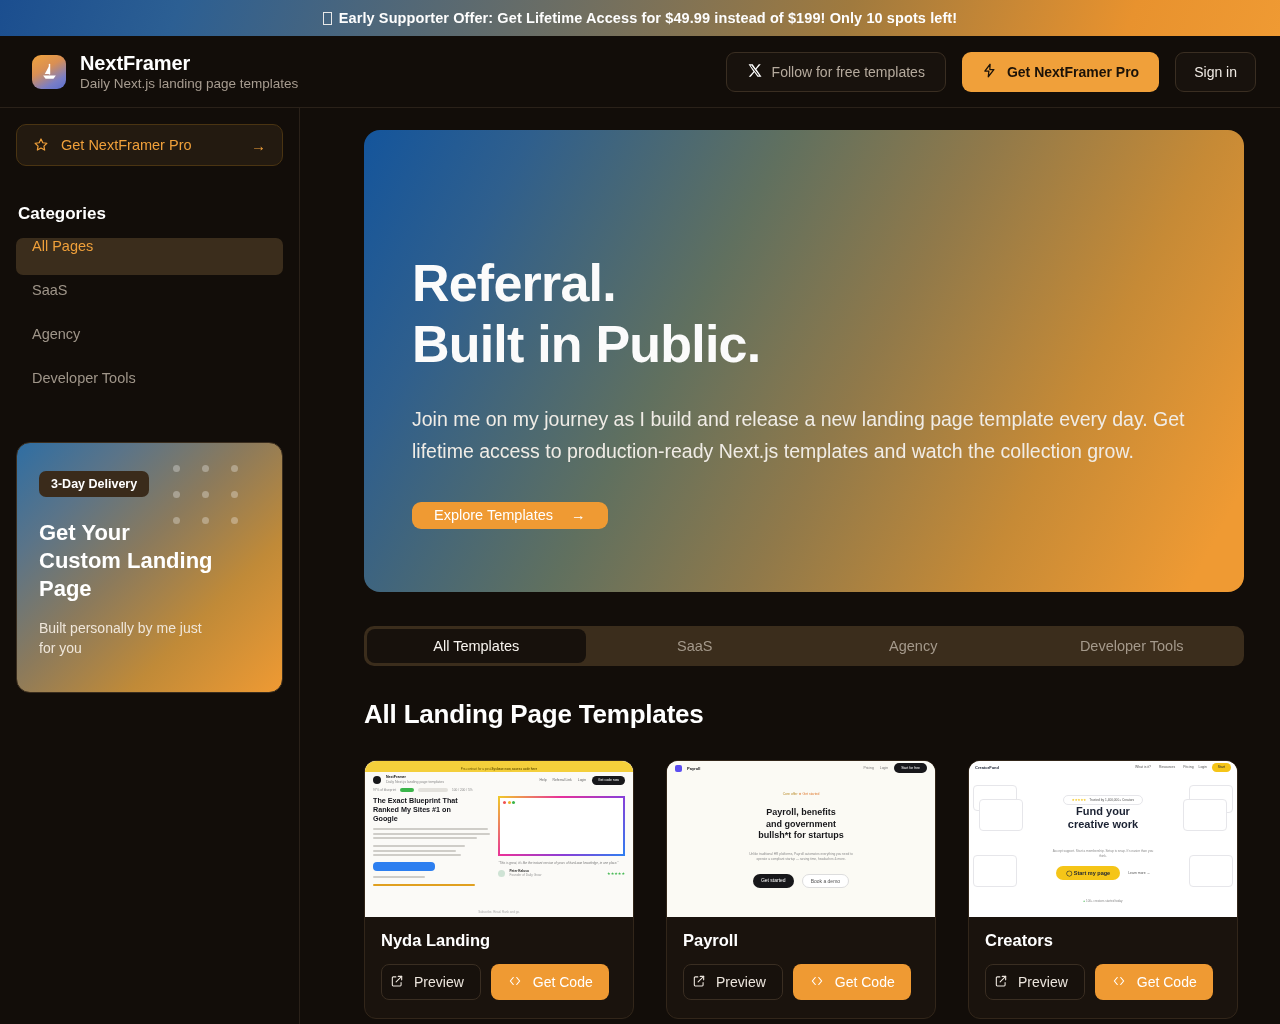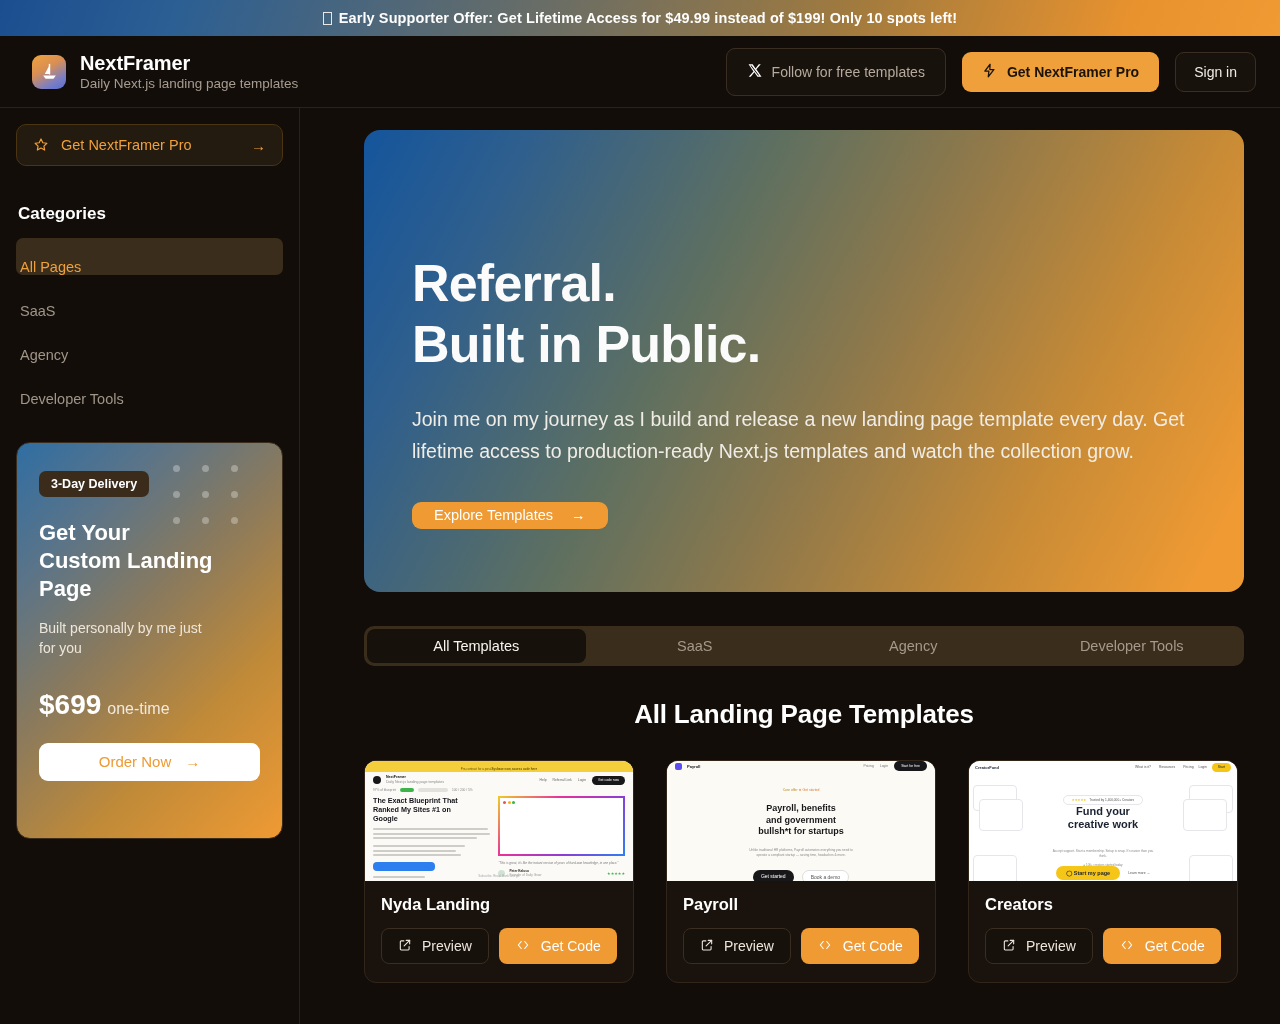--- a/index.html
+++ b/index.html
@@ -42,21 +42,21 @@
   .brand-title { font-size: 20px; font-weight: 700; color: #ffffff; letter-spacing: -.1px; }
   .brand-sub { font-size: 13.5px; color: #a79c90; }
 
   .header-actions { margin-left: auto; display: flex; align-items: center; gap: 16px; }
   .btn {
     display: inline-flex; align-items: center; gap: 10px;
     border-radius: 9px; font-size: 14px; cursor: pointer;
     white-space: nowrap;
   }
   .btn-follow {
-    height: 48px; padding: 0 20px;
+    height: 40px; padding: 0 20px;
     background: #18120d; border: 1px solid #3a2e22; color: #b5aa9d;
   }
   .btn-pro {
     height: 40px; padding: 0 20px;
     background: #f0a03a; border: none; color: #1b1208; font-weight: 600;
   }
   .btn-signin {
     height: 40px; padding: 0 18px;
     background: #18120d; border: 1px solid #3a2e22; color: #f2ece6;
   }
@@ -77,32 +77,32 @@
     cursor: pointer;
   }
   .pro-cta .star { margin-right: 12px; display: flex; }
   .pro-cta .arw { margin-left: auto; font-size: 15px; }
 
   .cat-title {
     margin: 38px 0 14px 2px;
     font-size: 17px; font-weight: 700; color: #ffffff;
   }
   .cat-item {
-    height: 37px; display: flex; align-items: flex-end;
-    padding: 0 4px; border-radius: 7px;
+    height: 37px; display: flex; align-items: flex-start;
+    padding: 0 16px; border-radius: 7px;
     font-size: 14.5px; color: #9f9589; cursor: pointer;
     margin-bottom: 7px;
   }
   .cat-item.active { background: #3b2d1c; color: #f0a03a; }
 
   
   .promo {
     position: relative; overflow: hidden;
     margin-top: 35px; border-radius: 14px;
-    height: 397px; padding: 28px 22px 0 22px;
+    height: 251px; padding: 28px 22px 0 22px;
     background: linear-gradient(135deg, #2f6ea3 0%, #5b7488 22%, #8b7a5c 45%, #c08a38 70%, #ef9a33 100%);
     border: 1px solid #3a2d1e;
   }
   .dots {
     position: absolute; top: 22px; right: 22px;
     display: grid; grid-template-columns: repeat(3, 29px); grid-auto-rows: 26px;
   }
   .dots i { width: 7px; height: 7px; border-radius: 50%; background: rgba(255,255,255,.3); }
   .badge {
     position: relative; z-index: 2;
@@ -160,50 +160,50 @@
     border-radius: 10px; display: flex; padding: 3px;
   }
   .tab {
     flex: 1; display: flex; align-items: center; justify-content: center;
     font-size: 14.5px; color: #a4998b; border-radius: 8px; cursor: pointer;
   }
   .tab.active { background: #17110c; color: #f8f4ef; }
 
   
   .sec-head {
-    margin-top: 33px; display: flex; align-items: center; justify-content: center;
+    margin-top: 33px; display: flex; align-items: center; justify-content: flex-start;
   }
   .sec-title { font-size: 26px; font-weight: 700; color: #ffffff; letter-spacing: -.2px; }
   .search {
     width: 385px; height: 40px; background: #17110c;
     border: 1px solid #3a2e22; border-radius: 9px;
     display: flex; align-items: center; gap: 12px; padding: 0 14px;
   }
   .search input {
     flex: 1; background: transparent; border: none; outline: none;
     color: #e9e2da; font-size: 14.5px; font-family: inherit;
   }
   .search input::placeholder { color: #9a8f82; }
 
   
   .cards { margin-top: 30px; display: flex; gap: 32px; }
   .card {
     width: 270px; flex: none; background: #1a130d;
     border: 1px solid #32261a; border-radius: 12px; overflow: hidden;
   }
-  .thumb { height: 120px; overflow: hidden; position: relative; background: #f7f6f2; }
+  .thumb { height: 156px; overflow: hidden; position: relative; background: #f7f6f2; }
   .card-body { padding: 14px 16px 18px 16px; }
   .card-title { font-size: 16.5px; font-weight: 700; color: #ffffff; }
   .card-btns { margin-top: 14px; display: flex; gap: 10px; }
   .cbtn {
     height: 36px; display: inline-flex; align-items: center; gap: 10px;
     padding: 0 16px; border-radius: 8px; font-size: 14px; cursor: pointer;
     white-space: nowrap; flex: none;
   }
-  .cbtn-prev { background: #17110c; border: 1px solid #3a2e22; color: #ece5dd; }
+  .cbtn-prev { background: #17110c; border: 1px solid #3a2e22; color: #ece5dd; padding-left: 8px; }
   .cbtn-code { background: #ef9a33; border: none; color: #fff; }
 
   
   .mini { position: absolute; inset: 0; font-family: "Liberation Sans", sans-serif; }
   .m1 { background: #fbfaf7; }
   .m1 .top { height: 6px; background: #f4cf3b; }
   .m1 .nav { height: 16px; display: flex; align-items: center; padding: 0 8px; gap: 5px; }
   .m1 .dotlogo { width: 8px; height: 8px; border-radius: 50%; background: #17171a; }
   .m1 .h { font-size: 7.2px; font-weight: 700; color: #14141a; line-height: 1.25; }
   .m1 .body { display: flex; padding: 4px 8px 0 8px; gap: 7px; }

